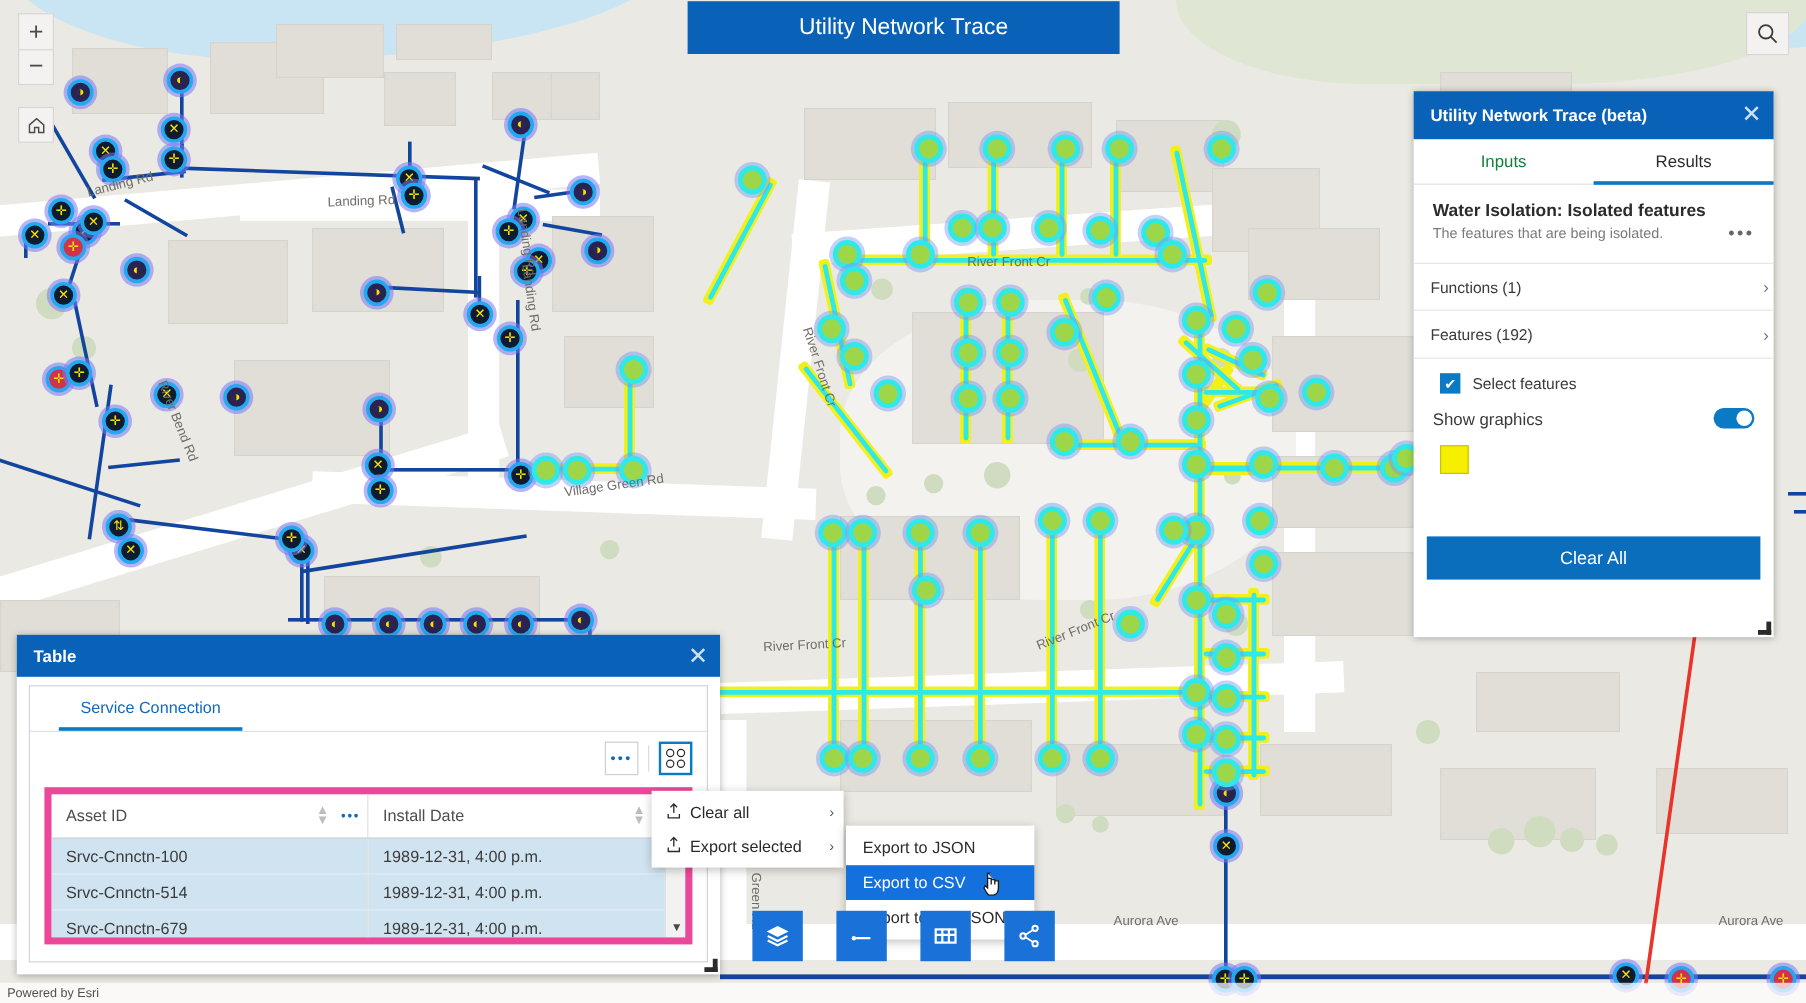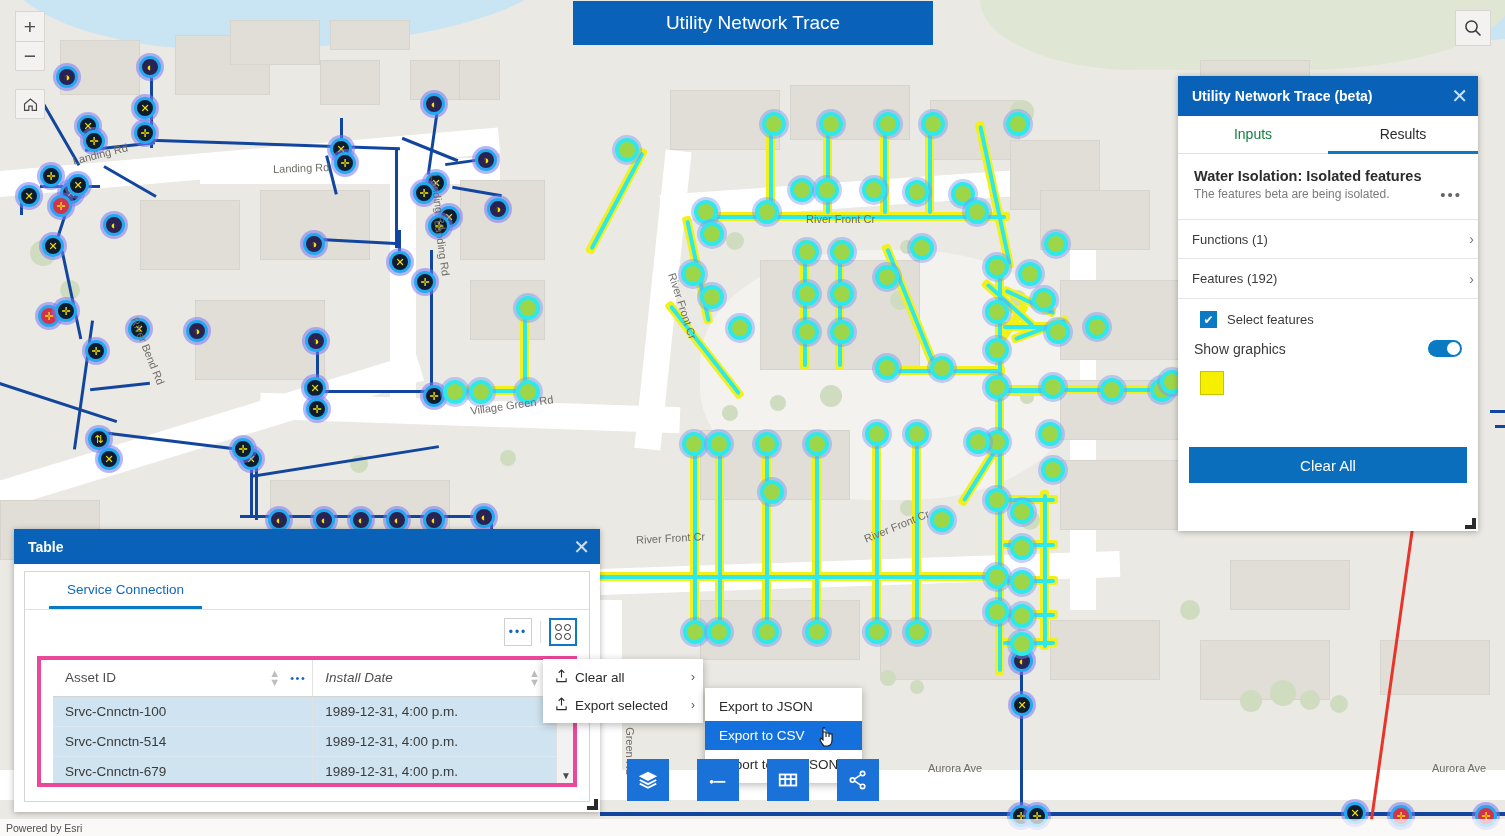--- a/index.html
+++ b/index.html
@@ -167,21 +167,21 @@
     width: 28px; height: 28px; border: 1px solid #cfcfcf; background: #fff;
     display: flex; align-items: center; justify-content: center; cursor: pointer;
   }
   .tbtn.sel { border: 2px solid #0a7ac4; }
   .tdots { color: #1268bd; letter-spacing: 2px; font-size: 12px; }
   .grid2x2 { display: grid; grid-template-columns: 7px 7px; gap: 2px; }
   .grid2x2 i { width: 7px; height: 7px; border: 1.4px solid #2b2b2b; border-radius: 50%; }
   .vdiv { width: 1px; height: 22px; background: #dcdcdc; }
   #grid-wrap {
     position: absolute; left: 12px; right: 12px; top: 84px; bottom: 14px;
-    border: 4px solid #ec4899; overflow: hidden; padding-left: 12px;
+    border: 6px solid #ec4899; overflow: hidden;
   }
   table.dg { width: 100%; border-collapse: collapse; table-layout: fixed; }
   table.dg th {
     height: 36px; font-weight: normal; font-size: 13.5px; color: #4e4e4e;
     text-align: left; padding: 0 6px 0 12px; border-right: 1px solid #e2e2e2;
     border-bottom: 1px solid #d3d3d3; background: #fff;
   }
   table.dg th .hin { display: flex; align-items: center; }
   table.dg th .hin .lbl { flex: 1; }
   .sortic { color: #bdbdbd; font-size: 11px; margin-right: 10px; line-height: 9px; }
@@ -601,21 +601,21 @@
     <div id="trace-header">
       <span class="t">Utility Network Trace (beta)</span>
       <span class="xclose">✕</span>
     </div>
     <div id="trace-tabs">
       <div class="ttab">Inputs</div>
       <div class="ttab active">Results</div>
     </div>
     <div id="trace-body">
       <div class="res-title">Water Isolation: Isolated features</div>
-      <div class="res-sub">The features beta are being isolated.</div>
+      <div class="res-sub">The features that are being isolated.</div>
     </div>
     <div class="dots3">•••</div>
     <div style="margin-top:18px;">
       <div class="acc-row">
         <span>Functions (1)</span>
         <span class="chev">›</span>
       </div>
       <div class="acc-row">
         <span>Features (192)</span>
         <span class="chev">›</span>
@@ -663,21 +663,21 @@
         <table class="dg">
           <thead>
             <tr>
               <th style="width:50%;">
                 <span class="hin">
                   <span class="lbl">Asset ID</span>
                   <span class="sortic">▲<br>▼</span>
                   <span class="colmenu">•••</span>
                 </span>
               </th>
-              <th style="width:50%;font-style:italic;">
+              <th style="width:50%;">
                 <span class="hin">
                   <span class="lbl">Install Date</span>
                   <span class="sortic">▲<br>▼</span>
                   <span class="colmenu">•••</span>
                 </span>
               </th>
             </tr>
           </thead>
           <tbody>
             <tr>

